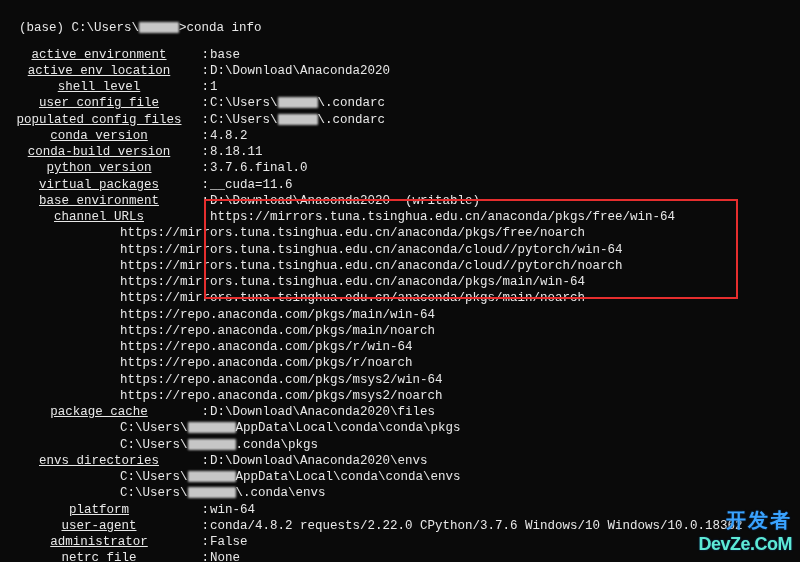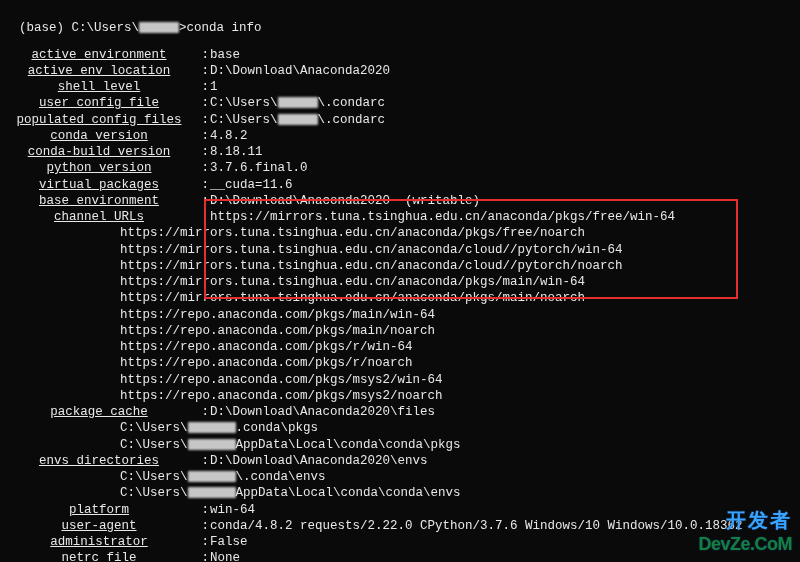--- a/index.html
+++ b/index.html
@@ -64,21 +64,21 @@
     pointer-events: none;
   }
   .watermark .cn {
     color: #3aa3ff;
     font-size: 20px;
     font-weight: 700;
     letter-spacing: 2px;
     text-shadow: 0 0 2px #0a3a70;
   }
   .watermark .en {
-    color: #15803d;
+    color: #5eead4;
     font-size: 18px;
     font-weight: 800;
     letter-spacing: -0.5px;
     text-shadow: 0 0 2px #0a3a70;
   }
 </style>
 </head>
 <body>
 
 <div class="prompt-line">
@@ -102,25 +102,25 @@
     <div class="info-val-indent">https://mirrors.tuna.tsinghua.edu.cn/anaconda/cloud//pytorch/noarch</div>
     <div class="info-val-indent">https://mirrors.tuna.tsinghua.edu.cn/anaconda/pkgs/main/win-64</div>
     <div class="info-val-indent">https://mirrors.tuna.tsinghua.edu.cn/anaconda/pkgs/main/noarch</div>
     <div class="info-val-indent">https://repo.anaconda.com/pkgs/main/win-64</div>
     <div class="info-val-indent">https://repo.anaconda.com/pkgs/main/noarch</div>
     <div class="info-val-indent">https://repo.anaconda.com/pkgs/r/win-64</div>
     <div class="info-val-indent">https://repo.anaconda.com/pkgs/r/noarch</div>
     <div class="info-val-indent">https://repo.anaconda.com/pkgs/msys2/win-64</div>
     <div class="info-val-indent">https://repo.anaconda.com/pkgs/msys2/noarch</div>
     <div class="info-row"><span class="info-label">package cache</span><span class="info-sep"> : </span><span class="info-val">D:\Download\Anaconda2020\files</span></div>
+    <div class="info-val-indent">C:\Users\<span class="redacted" style="width: 48px;"></span>AppData\Local\conda\conda\pkgs</div>
     <div class="info-val-indent">C:\Users\<span class="redacted" style="width: 48px;"></span>.conda\pkgs</div>
-    <div class="info-val-indent">C:\Users\<span class="redacted" style="width: 48px;"></span>AppData\Local\conda\conda\pkgs</div>
     <div class="info-row"><span class="info-label">envs directories</span><span class="info-sep"> : </span><span class="info-val">D:\Download\Anaconda2020\envs</span></div>
+    <div class="info-val-indent">C:\Users\<span class="redacted" style="width: 48px;"></span>AppData\Local\conda\conda\envs</div>
     <div class="info-val-indent">C:\Users\<span class="redacted" style="width: 48px;"></span>\.conda\envs</div>
-    <div class="info-val-indent">C:\Users\<span class="redacted" style="width: 48px;"></span>AppData\Local\conda\conda\envs</div>
     <div class="info-row"><span class="info-label">platform</span><span class="info-sep"> : </span><span class="info-val">win-64</span></div>
     <div class="info-row"><span class="info-label">user-agent</span><span class="info-sep"> : </span><span class="info-val">conda/4.8.2 requests/2.22.0 CPython/3.7.6 Windows/10 Windows/10.0.18362</span></div>
     <div class="info-row"><span class="info-label">administrator</span><span class="info-sep"> : </span><span class="info-val">False</span></div>
     <div class="info-row"><span class="info-label">netrc file</span><span class="info-sep"> : </span><span class="info-val">None</span></div>
   </div>
 
 <div class="highlight-box" id="hl-box" style="top: 199px; left: 204px; width: 534px; height: 100px;"></div>
 
 <div class="watermark">
   <div class="cn">开发者</div>

